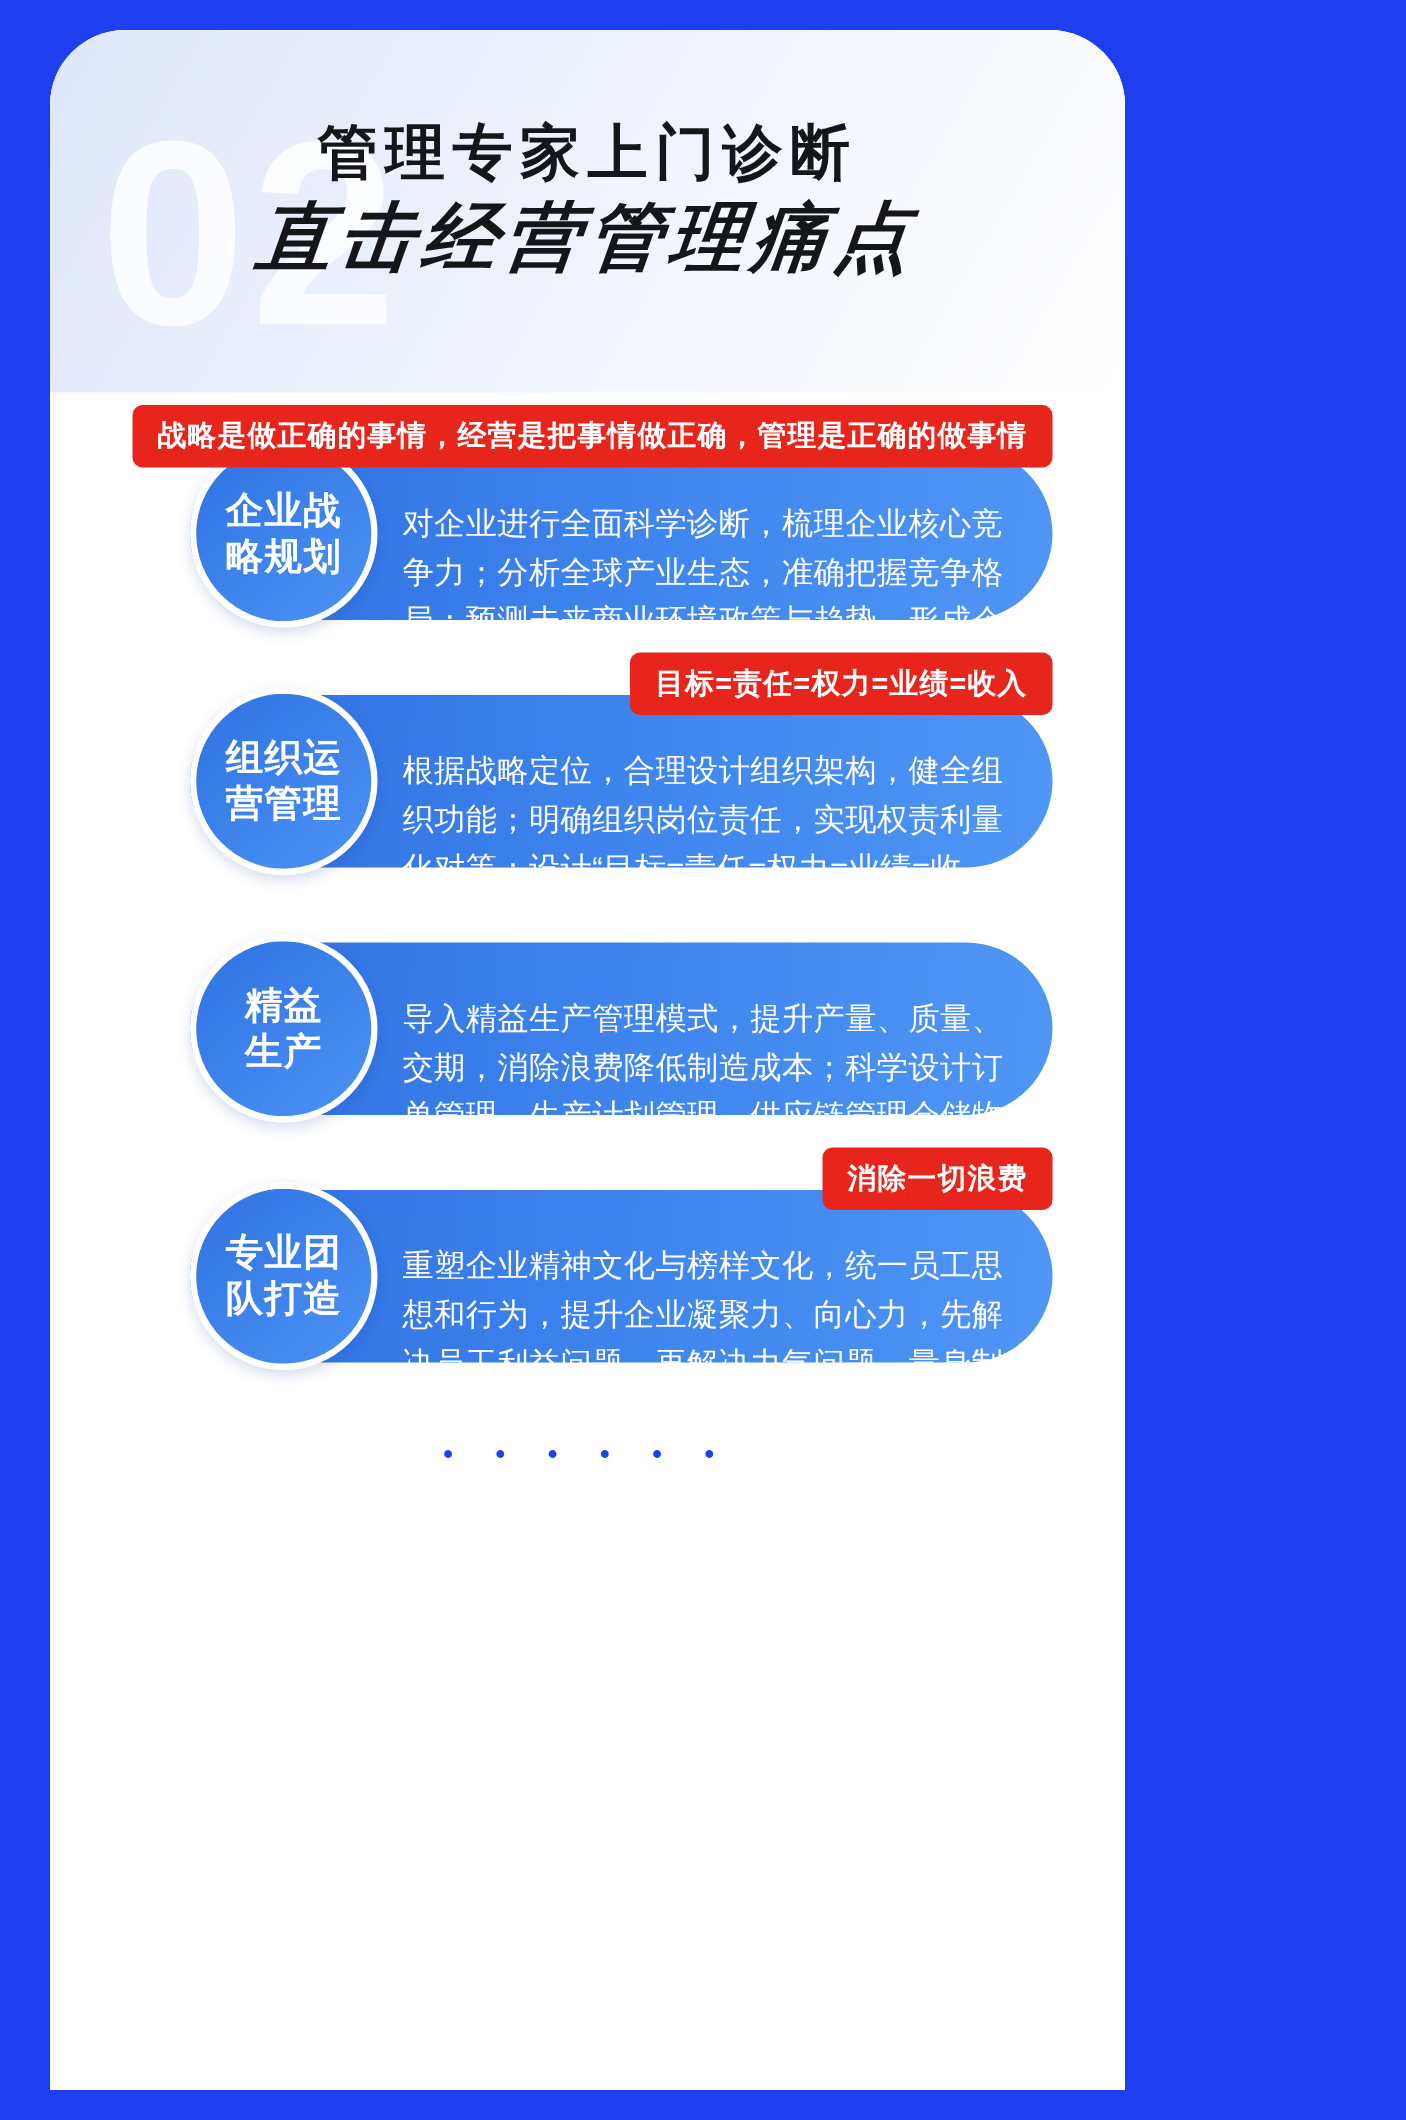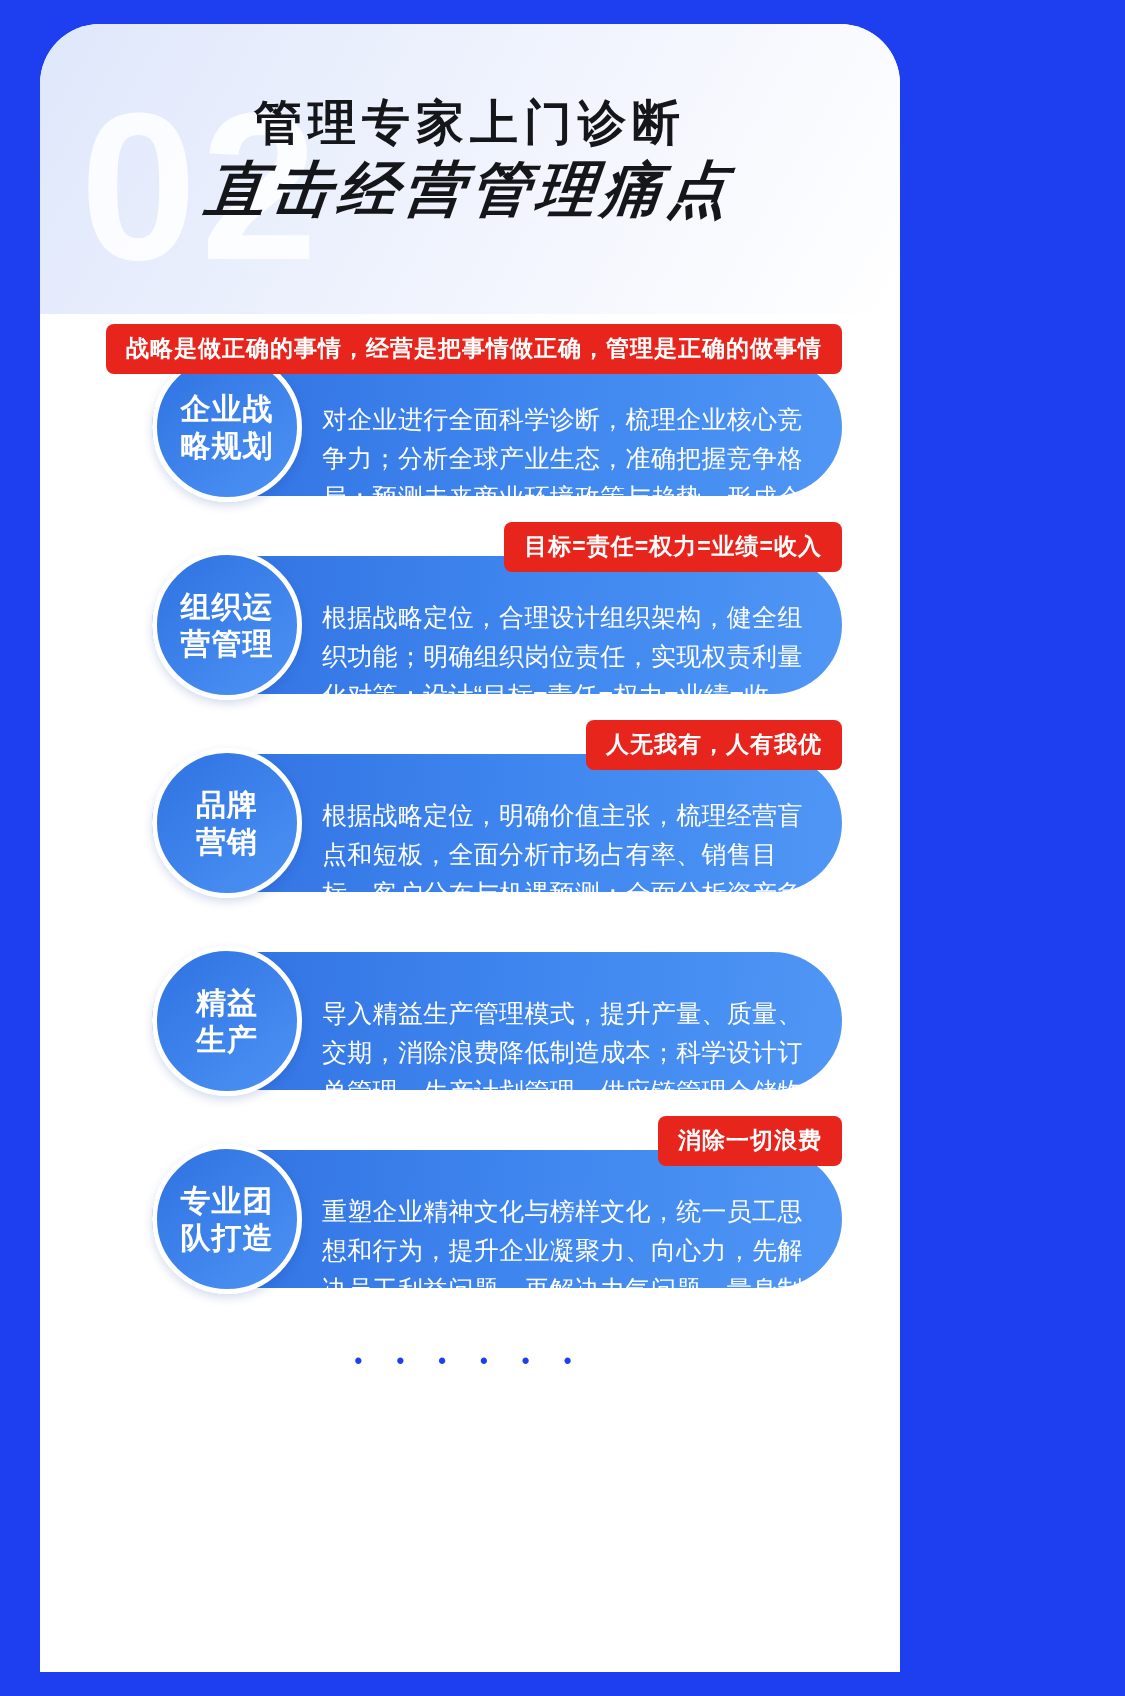--- a/index.html
+++ b/index.html
@@ -167,29 +167,20 @@
     <div class="row">
       <div class="bar"></div>
       <div class="tag">目标=责任=权力=业绩=收入</div>
       <div class="desc">根据战略定位，合理设计组织架构，健全组织功能；明确组织岗位责任，实现权责利量化对等；设计“目标=责任=权力=业绩=收入”业绩为导向的企业自动运转管理模式，提升组织效率……</div>
       <div class="circle">
         <span>组织运
 营管理</span>
       </div>
     </div>
 
-    <div class="row">
-      <div class="bar"></div>
-      <div class="tag">人无我有，人有我优</div>
-      <div class="desc">根据战略定位，明确价值主张，梳理经营盲点和短板，全面分析市场占有率、销售目标、客户分布与机遇预测；全面分析资产负债、利润、成本、现金流等把控健康的经营环境……</div>
-      <div class="circle">
-        <span>品牌
-营销</span>
-      </div>
-    </div>
 
     <div class="row">
       <div class="bar"></div>
       <div class="desc">导入精益生产管理模式，提升产量、质量、交期，消除浪费降低制造成本；科学设计订单管理、生产计划管理、供应链管理仓储物流管理、品质管理、项目管理、现场等管理模式。</div>
       <div class="circle">
         <span>精益
 生产</span>
       </div>
     </div>
 

